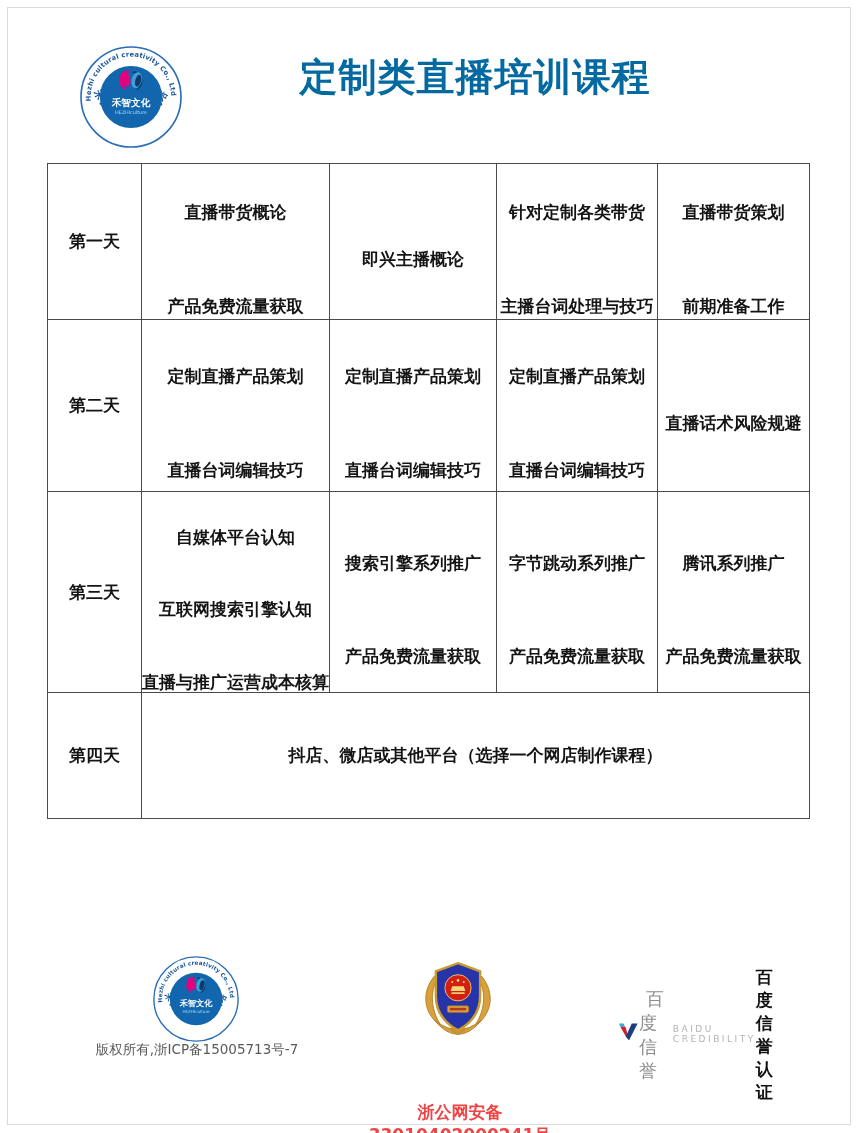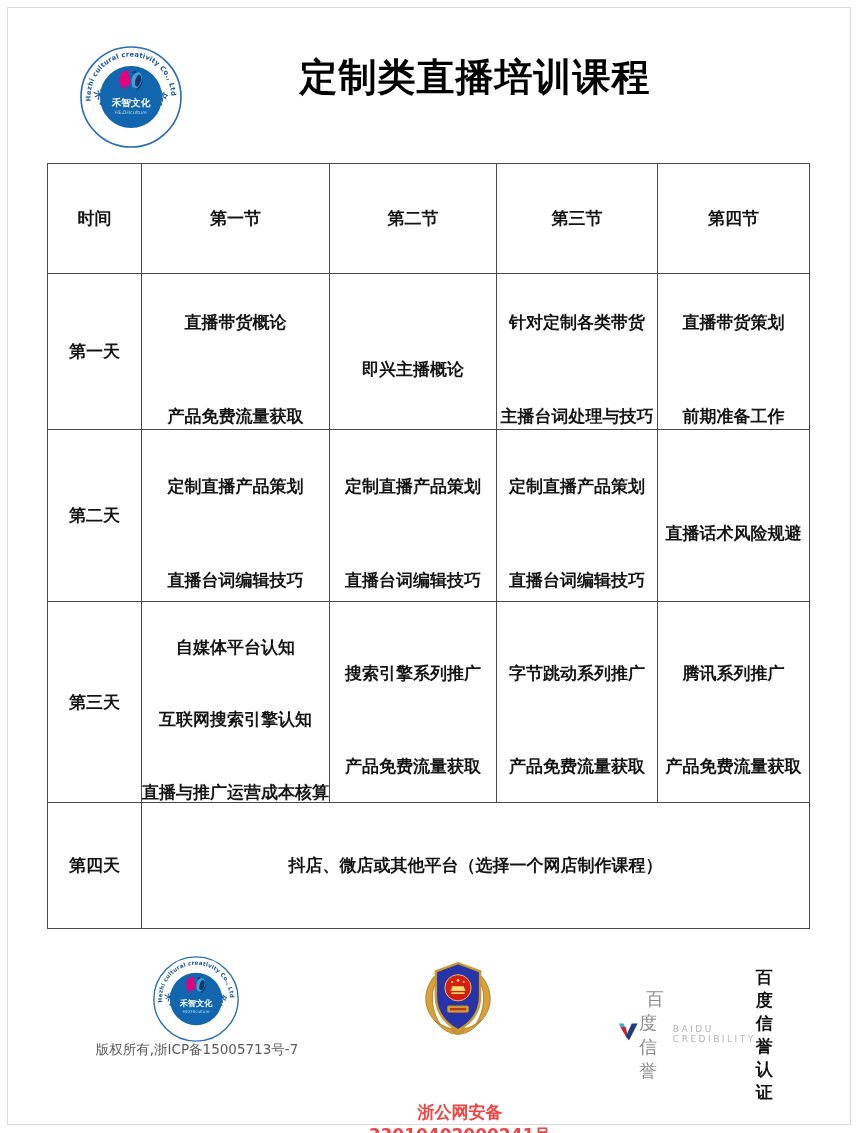--- a/index.html
+++ b/index.html
@@ -8,21 +8,21 @@
     background:#ffffff; font-family:"DejaVu Sans","Liberation Sans",sans-serif;
     color:#141414;
   }
   .frame {
     position:absolute; left:7px; top:7px; width:844px; height:1118px;
     border:1px solid #d9d9d9; box-sizing:border-box; pointer-events:none;
   }
   
   .logo-main { position:absolute; left:80px; top:46px; width:102px; height:102px; }
   .header-titles { position:absolute; left:90px; right:0; top:52px; text-align:center; }
-  .title { margin:0; font-size:38px; font-weight:bold; color:#000000; letter-spacing:1px; }
+  .title { margin:0; font-size:38px; font-weight:bold; color:#0369a1; letter-spacing:1px; }
   .subtitle { margin:9px 0 0 0; font-size:15px; font-weight:bold; color:#0d0d0d; }
   
   table.schedule {
     position:absolute; left:47px; top:163px;
     border-collapse:collapse; table-layout:fixed;
   }
   table.schedule td {
     border:1px solid #4a4a4a; padding:0;
     text-align:center; vertical-align:middle;
     font-size:17px; font-weight:bold; color:#141414;
@@ -115,27 +115,20 @@
 
 <table class="schedule">
   <colgroup>
       <col class="c0">
       <col class="c1">
       <col class="c2">
       <col class="c3">
       <col class="c4">
     </colgroup>
   <tbody>
-    <tr class="r-head">
-      <td>时间</td>
-      <td>第一节</td>
-      <td>第二节</td>
-      <td>第三节</td>
-      <td>第四节</td>
-    </tr>
 
     <tr class="r1">
       <td class="day">第一天</td>
       <td>
         <div class="lines">
           <div class="line">直播带货概论</div>
           <div class="line">产品免费流量获取</div>
         </div>
       </td>
       <td>

